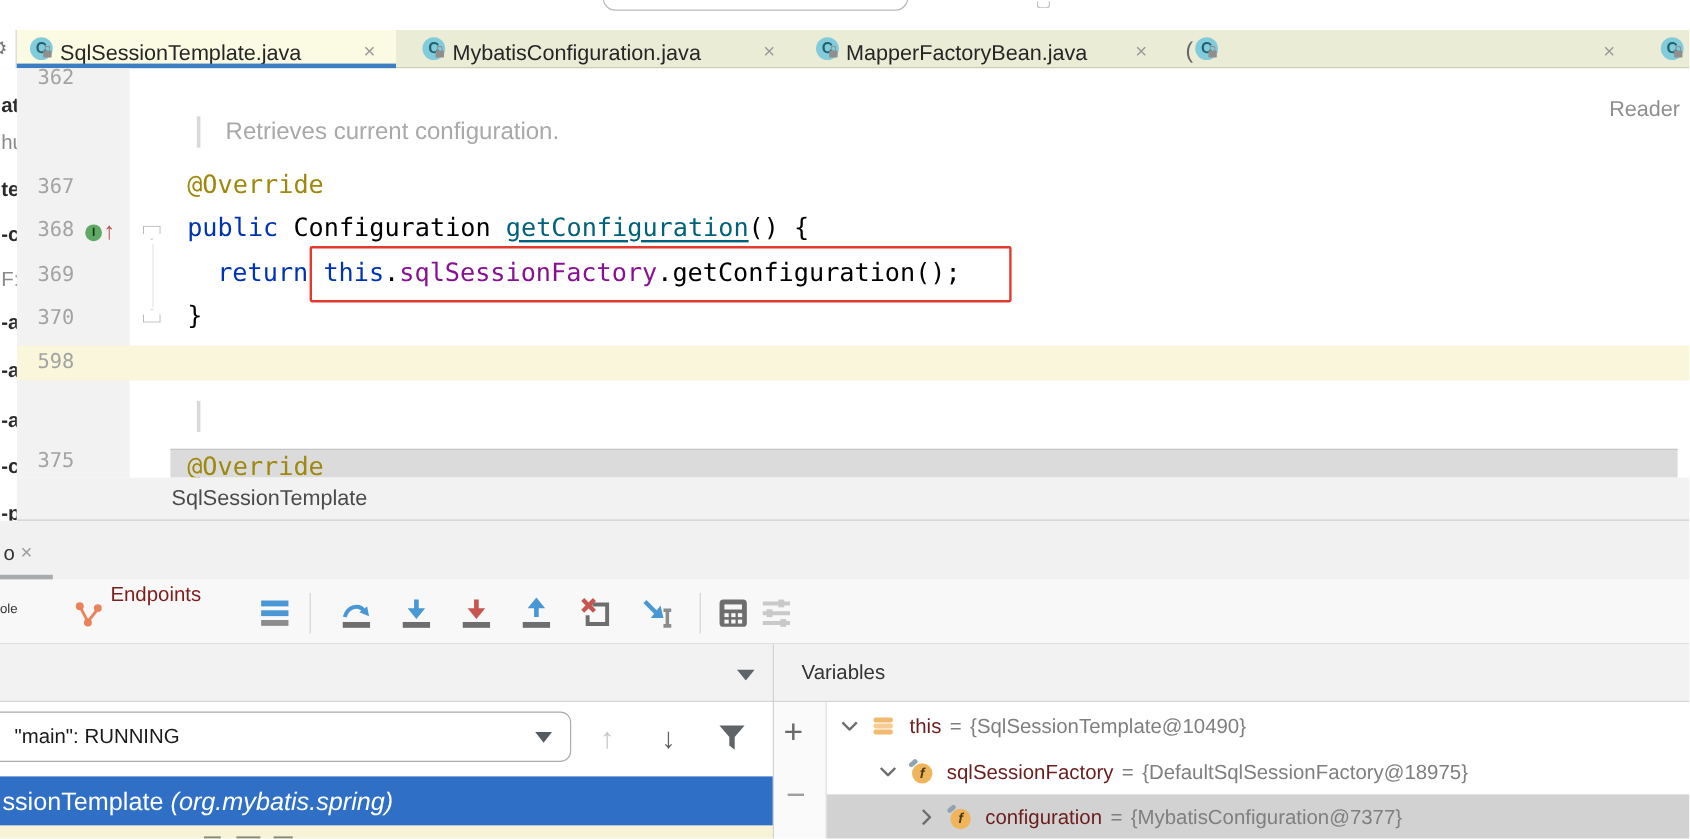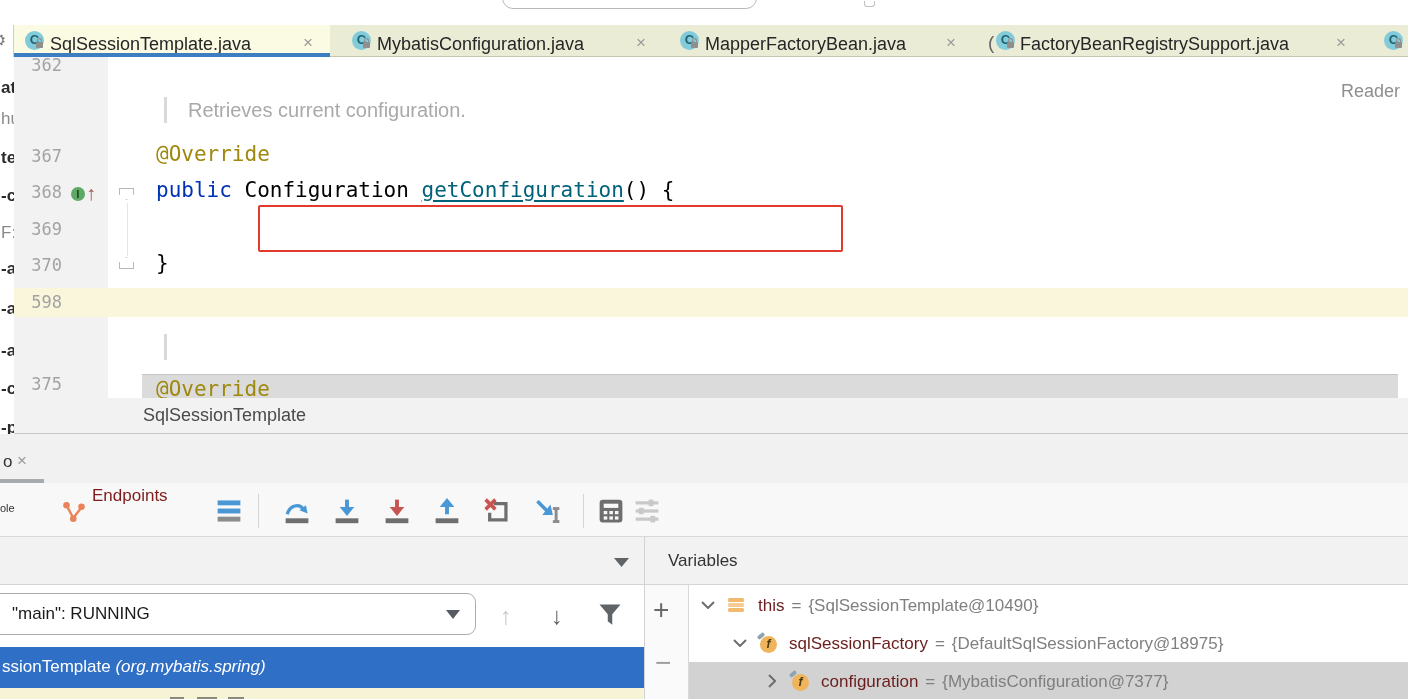--- a/index.html
+++ b/index.html
@@ -110,21 +110,20 @@
       <span class="lock"></span>
     </div>
   <div class="abs txt tablabel" style="left:705px;">MapperFactoryBean.java</div>
   <div class="abs tabclose" style="left:946px;">×</div>
 
   <div class="abs txt paren" style="left:988px;">(</div>
   <div class="abs classicon" style="left:996px;top:31px;">
       <span class="c">C</span>
       <span class="lock"></span>
     </div>
-  <div class="abs txt tablabel" style="left:1020px;">FactoryBeanRegistrySupport.java</div>
   <div class="abs tabclose" style="left:1336px;">×</div>
 
   <div class="abs classicon" style="left:1384px;top:31px;">
       <span class="c">C</span>
       <span class="lock"></span>
     </div>
 
   <div class="abs editor"></div>
   <div class="abs gutter"></div>
   <div class="abs curline"></div>
@@ -156,20 +155,21 @@
   <div class="abs txt gutarrow">↑</div>
   <div class="abs foldmark fold-down" style="top:188px;"></div>
   <div class="abs foldmark fold-up" style="top:257px;"></div>
   <div class="abs" style="left:127px;top:203px;width:1px;height:53px;background:#e5e5e5;"></div>
 
   <div class="abs docbar" style="left:164px;top:97px;height:26px;"></div>
   <div class="abs txt doctext" style="left:188px;top:100px;">Retrieves current configuration.</div>
 
   <div class="abs txt code ann" style="left:156px;top:144px;">@Override</div>
   <div class="abs txt code" style="left:156px;top:180px;"><span class="kw">public </span><span>Configuration </span><span class="mth">getConfiguration</span><span>() {</span></div>
+  <div class="abs txt code" style="left:181px;top:217px;"><span class="kw">return </span><span class="kw">this</span><span>.</span><span class="fld">sqlSessionFactory</span><span>.</span><span>getConfiguration()</span><span>;</span></div>
   <div class="abs txt code" style="left:156px;top:253px;">}</div>
 
   <div class="abs redbox"></div>
 
   <div class="abs docbar" style="left:164px;top:334px;height:26px;"></div>
 
   <div class="abs txt" style="left:1341px;top:82px;font-size:18px;color:#8f8f8f;">Reader</div>
 
   <div class="abs grayband">
     <span class="abs txt code ann" style="left:14px;top:4px;">@Override</span>
@@ -261,21 +261,21 @@
   <div class="abs panel-left"></div>
   <div class="abs combo"></div>
   <div class="abs txt" style="left:12px;top:605px;font-size:17px;color:#1a1a1a;">"main": RUNNING</div>
   <div class="abs combo-arrow"></div>
   <div class="abs txt navglyph" style="left:500px;top:604px;color:#c7c7c7;">↑</div>
   <div class="abs txt navglyph" style="left:551px;top:604px;color:#606060;">↓</div>
   <svg class="abs" style="left:598px;top:603px;" width="24" height="24" viewBox="0 0 16 16">
     <polygon points="1,1 15,1 9.5,7.5 9.5,14.5 6.5,12.2 6.5,7.5" fill="#5f6468"></polygon>
   </svg>
   <div class="abs bluerow">
-    <span class="abs txt" style="left:2px;top:11px;font-size:17px;color:#fff;"><span>ssionTemplate </span><i>(org.mybatis.spring)</i></span>
+    <span class="abs txt" style="left:2px;top:11px;font-size:21px;color:#fff;"><span>ssionTemplate </span><i>(org.mybatis.spring)</i></span>
   </div>
   <div class="abs yellowrow">
     <span class="ymark" style="left:170px;width:14px;"></span>
     <span class="ymark" style="left:197px;width:20px;"></span>
     <span class="ymark" style="left:228px;width:16px;"></span>
   </div>
 
   <div class="abs vsplit" style="left:644px;top:537px;height:162px;"></div>
 
   <div class="abs watchbar"></div>

